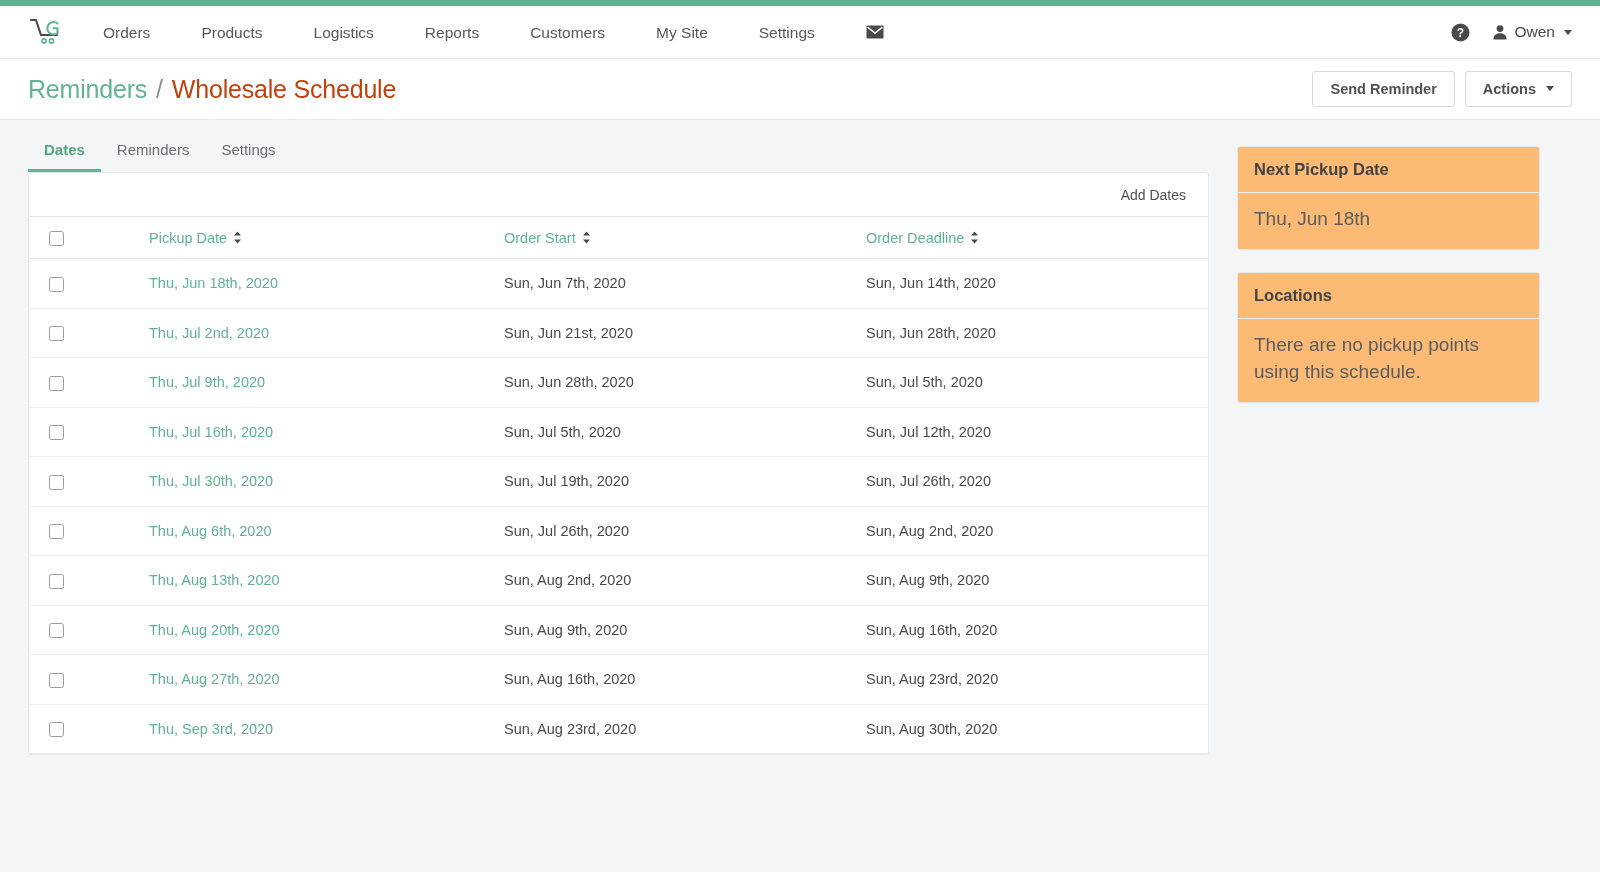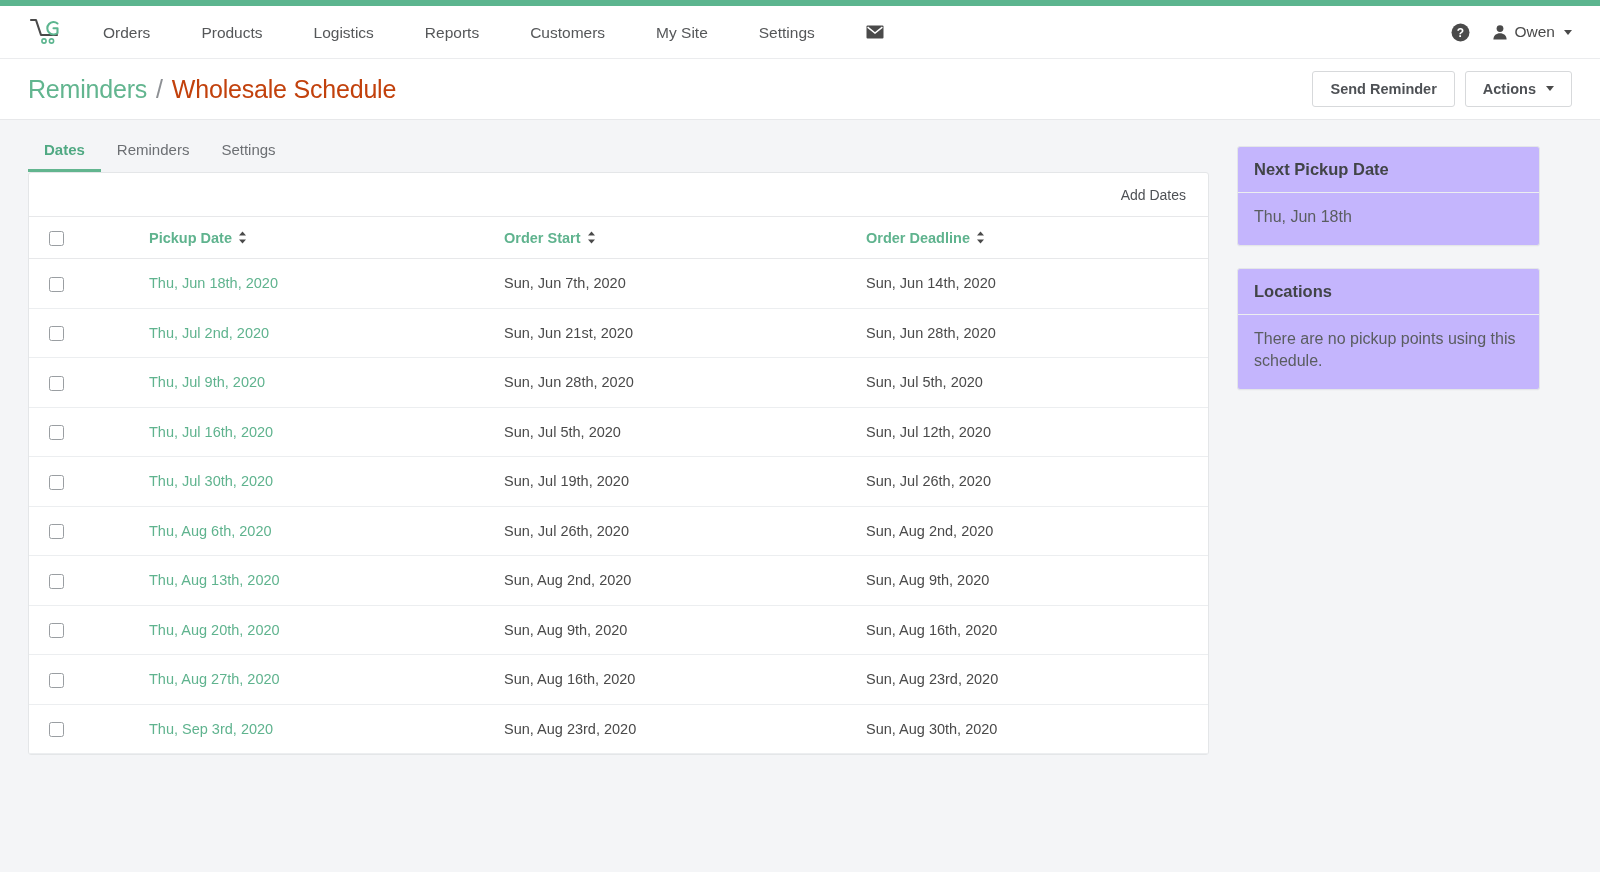--- a/index.html
+++ b/index.html
@@ -192,21 +192,21 @@
     border-top: 1px solid #e7e8ea;
     border-bottom: 1px solid #e7e8ea;
   }
   th { height: 42px; }
   .col-check { width: 120px; padding-left: 20px; }
   .col-pickup { width: 355px; }
   .col-start { width: 362px; }
   .col-deadline { width: auto; }
   .th-label {
     font-size: 14.5px;
-    font-weight: bold;
+    font-weight: normal;
     color: #5fb38e;
     cursor: pointer;
     display: inline-flex;
     align-items: center;
     gap: 6px;
     white-space: nowrap;
   }
   tbody tr { border-bottom: 1px solid #eceef0; height: 49.5px; }
   tbody td { font-size: 14.5px; color: #4a4a4a; }
   .cell-link {
@@ -222,36 +222,36 @@
     border: 1.5px solid #9a9ea2;
     border-radius: 2.5px;
     background: #fff;
     display: inline-block;
     cursor: pointer;
     vertical-align: middle;
   }
 
   
   .panel {
-    background: #c4b5fd;
+    background: #fdba74;
     border: 1px solid #e4e6e8;
     border-radius: 3px;
     margin-bottom: 22px;
     box-shadow: 0 1px 1px rgba(0,0,0,0.02);
   }
   .panel-head {
     padding: 13px 16px 13px 16px;
     border-bottom: 1px solid #eceef0;
     font-size: 16.5px;
     font-weight: bold;
     color: #414447;
   }
   .panel-body {
     padding: 13px 16px 16px 16px;
-    font-size: 16px;
+    font-size: 19px;
     color: #5a5d60;
     line-height: 1.42;
   }
   .panel-body.tall { min-height: 68px; }
 </style>
 </head>
 <body>
 
 <div class="top-accent"></div>
 

